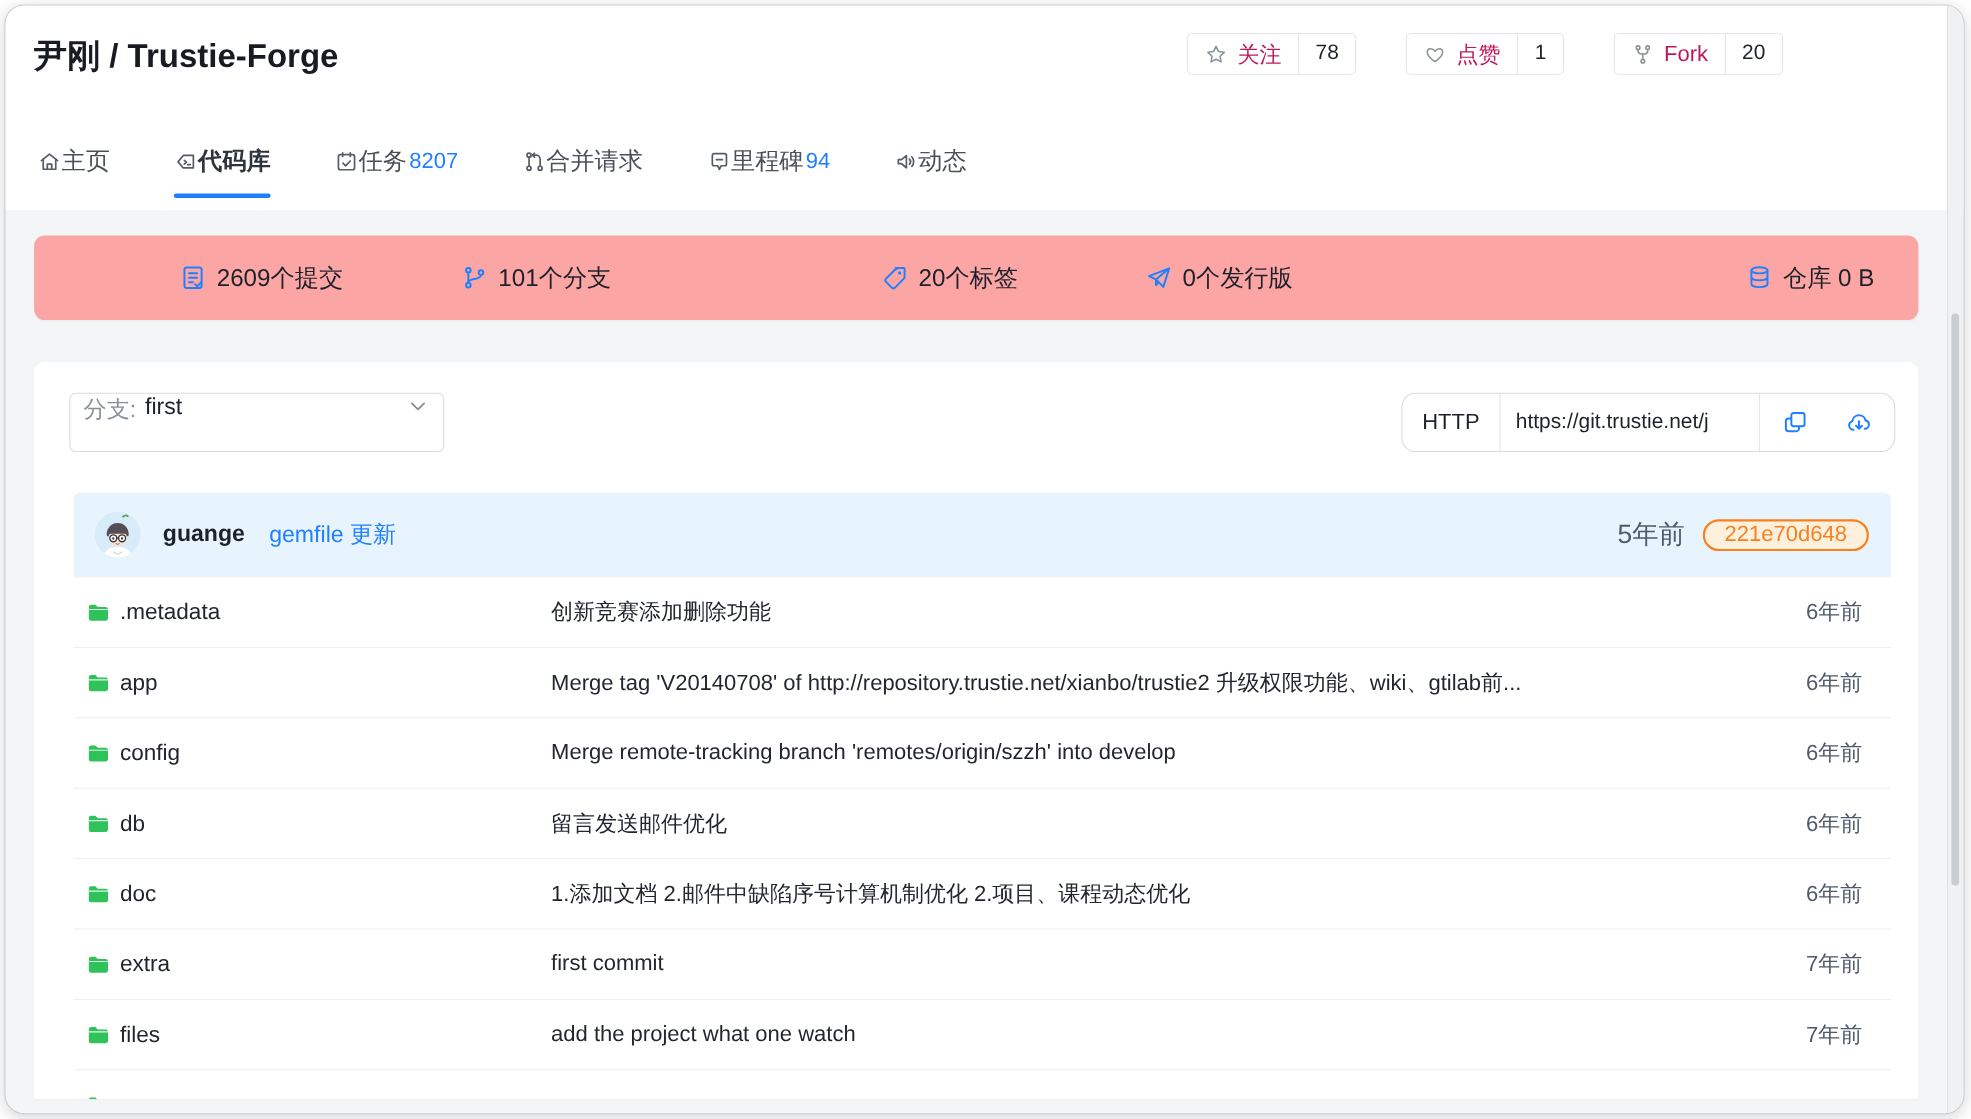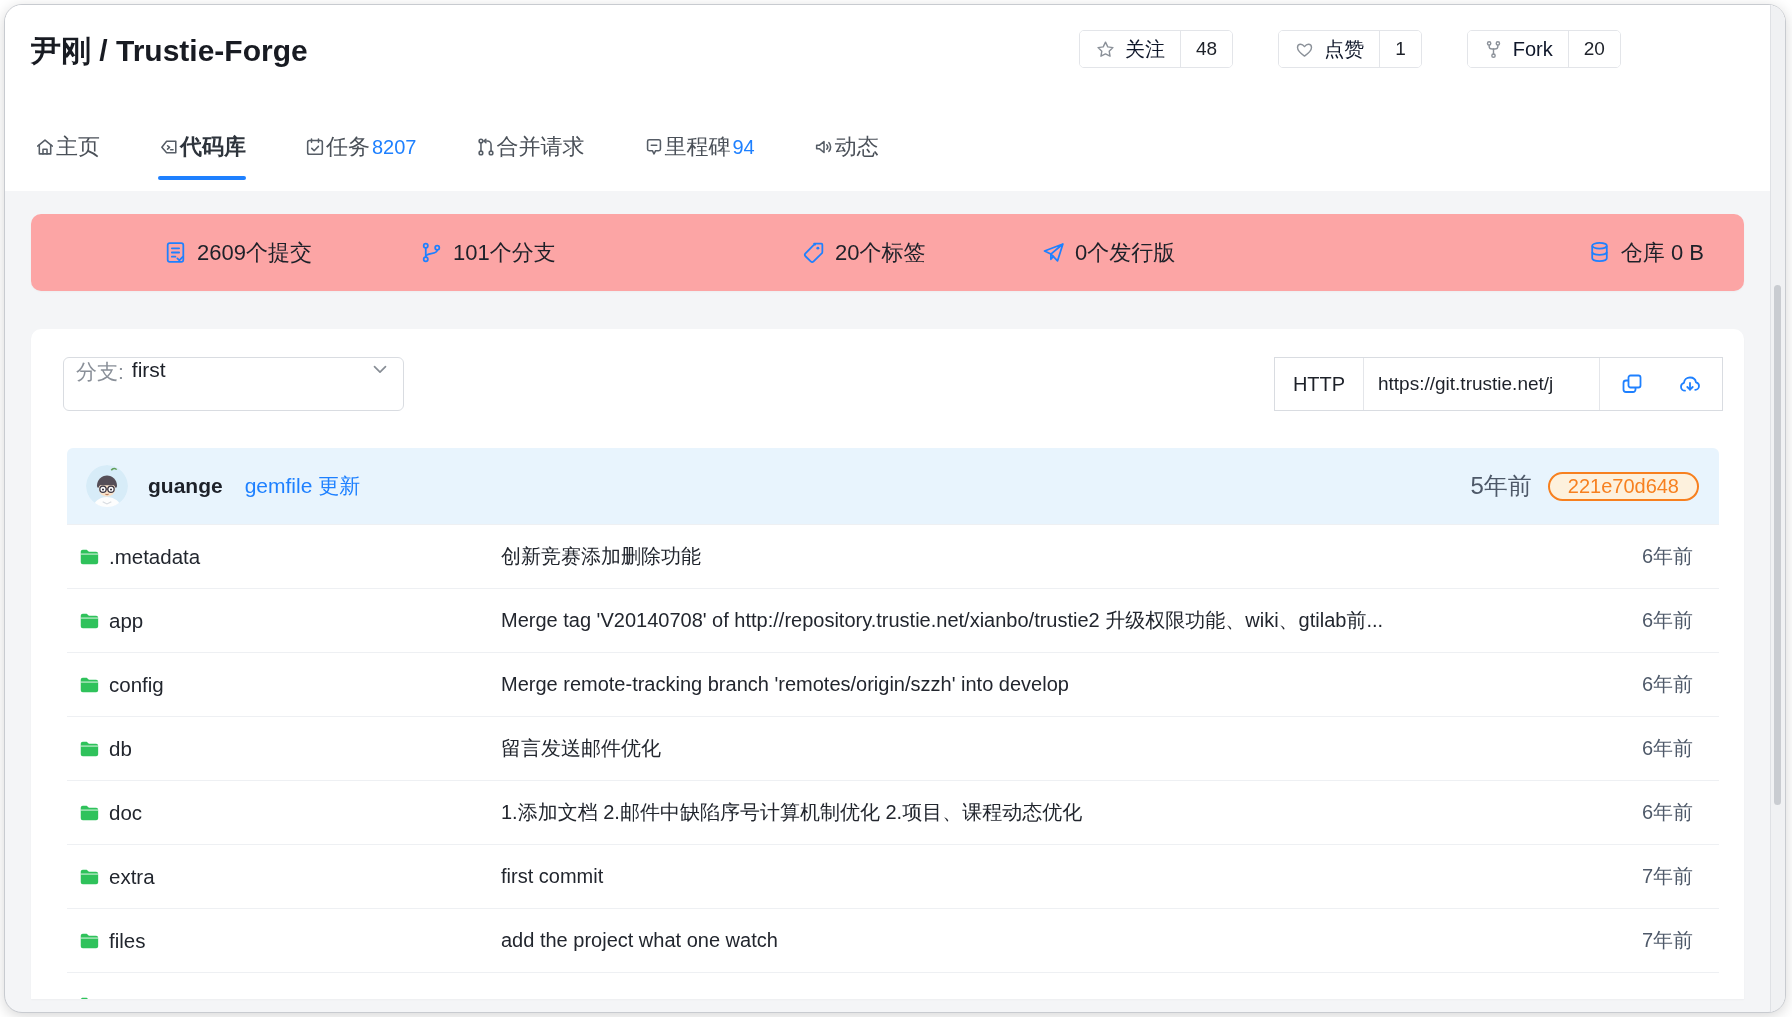--- a/index.html
+++ b/index.html
@@ -16,21 +16,21 @@
   .window{position:absolute;left:4px;top:4px;width:1782px;height:1009px;
     border:1px solid #c8cbd0;border-radius:18px;background:#f4f5f7;overflow:hidden;
     box-shadow:0 3px 14px rgba(0,0,0,.16);}
   
   .header{position:absolute;top:0;left:0;right:0;height:186px;background:#fff;}
   .title{position:absolute;left:26px;top:26px;font-size:30px;font-weight:600;color:#181b22;}
   .actions{position:absolute;left:1074px;top:25px;display:flex;}
   .action-btn{display:flex;align-items:stretch;height:38px;border:1px solid #e3e5e9;
     border-radius:5px;background:#fff;margin-right:45px;cursor:pointer;overflow:hidden;}
   .action-btn:last-child{margin-right:0;}
-  .ab-main{display:flex;align-items:center;gap:9px;padding:0 15px;color:#0f172a;font-size:20px;background:#fff;}
+  .ab-main{display:flex;align-items:center;gap:9px;padding:0 15px;color:#be185d;font-size:20px;background:#fff;}
   .ab-main .icon{color:#8b9199;display:flex;}
   .ab-main .icon svg{width:21px;height:21px;}
   .ab-count{display:flex;align-items:center;padding:0 15px;border-left:1px solid #e3e5e9;
     font-size:19px;color:#1d2129;background:#fff;}
   .tabs{position:absolute;left:29px;top:129px;display:flex;gap:58px;}
   .tab{position:relative;display:flex;align-items:center;gap:0;font-size:22px;color:#4a5058;
     cursor:pointer;height:26px;white-space:nowrap;}
   .tab .icon{display:flex;color:#565d66;}
   .tab .icon svg{width:22px;height:22px;}
   .tab .cnt{color:var(--accent);font-size:20px;margin-left:2px;}
@@ -49,21 +49,21 @@
   .main-card{position:absolute;left:26px;top:324px;width:1713px;height:670px;background:#fff;
     border-radius:10px 10px 0 0;overflow:hidden;box-shadow:0 1px 2px rgba(27,31,40,.03);}
   .branch-select{position:absolute;left:32px;top:28px;width:341px;height:54px;
     border:1px solid #d9dce1;border-radius:6px;display:flex;align-items:flex-start;
     padding:0 12px;background:#fff;cursor:pointer;}
   .b-label{color:#8a9099;font-size:21px;}
   .b-value{color:#1d2129;font-size:21px;margin-left:8px;}
   .chev{margin-left:auto;color:#878d95;display:flex;}
   .chev svg{width:22px;height:22px;}
   .clone-group{position:absolute;top:28px;right:21px;height:54px;display:flex;
-    border:1px solid #d9dce1;border-radius:0;background:#fff;overflow:hidden;}
+    border:1px solid #d9dce1;border-radius:13px;background:#fff;overflow:hidden;}
   .seg{display:flex;align-items:center;height:100%;}
   .seg.proto{width:89px;justify-content:center;font-size:20px;color:#1d2129;
     border-right:1px solid #e4e6ea;cursor:pointer;}
   .seg.url{width:236px;padding:0 14px;font-size:19px;color:#1d2129;overflow:hidden;
     white-space:nowrap;border-right:1px solid #e4e6ea;cursor:text;}
   .seg.icons{width:122px;justify-content:center;gap:34px;}
   .seg.icons .icon{color:var(--accent);display:flex;cursor:pointer;}
   .seg.icons .icon svg{width:24px;height:24px;}
   
   .table{position:absolute;left:36px;top:119px;right:25px;}
@@ -99,21 +99,21 @@
     <div class="actions" id="actions">
         <div class="action-btn">
           <span class="ab-main">
             <span class="icon ">
               <svg viewBox="0 0 24 24" fill="none" stroke="currentColor" stroke-width="1.6" stroke-linejoin="round">
                 <path d="m12 3.6 2.6 5.4 5.9.8-4.3 4.1 1 5.8L12 17l-5.2 2.7 1-5.8L3.5 9.8l5.9-.8Z"></path>
               </svg>
             </span>
             <span>关注</span>
           </span>
-          <span class="ab-count">48</span>
+          <span class="ab-count">78</span>
         </div>
         <div class="action-btn">
           <span class="ab-main">
             <span class="icon ">
               <svg viewBox="0 0 24 24" fill="none" stroke="currentColor" stroke-width="1.6" stroke-linejoin="round">
                 <path d="M12 19.5C6.5 15.5 4 12.3 4 9.6 4 7.5 5.6 6 7.6 6c1.8 0 3.1 1 4.4 2.7C13.3 7 14.6 6 16.4 6c2 0 3.6 1.5 3.6 3.6 0 2.7-2.5 5.9-8 9.9Z"></path>
               </svg>
             </span>
             <span>点赞</span>
           </span>

